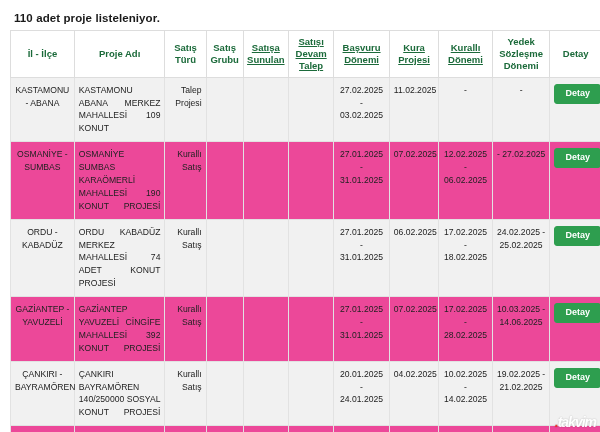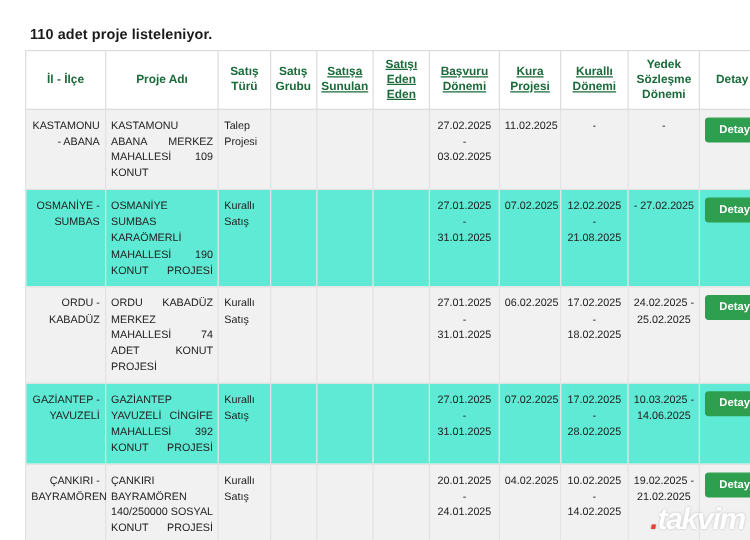--- a/index.html
+++ b/index.html
@@ -15,21 +15,21 @@
     color: #222222;
     overflow: hidden;
     position: relative;
   }
   .page {
     width: 600px;
     height: 432px;
     position: relative;
     overflow: hidden;
     box-sizing: border-box;
-    padding: 16px;
+    padding: 6px;
   }
   .notice {
     font-size: 11.5px;
     font-weight: bold;
     color: #1a1a1a;
     padding: 6px 0 6px 8px;
     letter-spacing: 0.1px;
   }
   table.listing {
     border-collapse: collapse;
@@ -53,25 +53,25 @@
   }
   table.listing td {
     border: 1px solid #e2e2e2;
     font-size: 8.6px;
     color: #222222;
     padding: 6px 4px;
     vertical-align: top;
     line-height: 1.5;
   }
   tr.row-odd td { background: #f1f1f1; }
-  tr.row-even td { background: #5eead4; }
-
-  td.c-il { text-align: right; font-size: 9px; }
+  tr.row-even td { background: #ec4899; }
+
+  td.c-il { text-align: center; font-size: 9px; }
   td.c-proje { text-align: justify; text-align-last: justify; font-size: 8.6px; }
-  td.c-satis { text-align: left; }
+  td.c-satis { text-align: right; }
   td.c-grup, td.c-sunulan, td.c-devam { }
   td.c-dates { text-align: center; }
   td.c-detay { text-align: center; vertical-align: middle; }
 
   .detay-btn {
     display: inline-block;
     background: #2e9e4f;
     color: #ffffff;
     font-size: 9px;
     font-weight: bold;
@@ -93,21 +93,21 @@
   col.w-basvuru { width: 54px; }
   col.w-kura    { width: 48px; }
   col.w-sozlesme{ width: 52px; }
   col.w-yedek   { width: 56px; }
   col.w-detay   { width: 50px; }
 
   .watermark {
     position: absolute;
     right: 4px;
     bottom: 2px;
-    font-size: 24px;
+    font-size: 14px;
     font-weight: bold;
     font-style: italic;
     color: #ffffff;
     letter-spacing: -1px;
     text-shadow: 0 0 2px rgba(0,0,0,0.25);
     opacity: 0.95;
     pointer-events: none;
   }
   .watermark .dot {
     color: #e8352e;
@@ -134,21 +134,21 @@
         <col class="w-yedek">
         <col class="w-detay">
     </colgroup>
     <thead>
       <tr>
         <th><span>İl - İlçe</span></th>
         <th><span>Proje Adı</span></th>
         <th><span>Satış Türü</span></th>
         <th><span>Satış Grubu</span></th>
         <th><span class="u">Satışa Sunulan</span></th>
-        <th><span class="u">Satışı Eden Eden</span></th>
+        <th><span class="u">Satışı Devam Talep</span></th>
         <th><span class="u">Başvuru Dönemi</span></th>
         <th><span class="u">Kura Projesi</span></th>
         <th><span class="u">Kurallı Dönemi</span></th>
         <th><span>Yedek Sözleşme Dönemi</span></th>
         <th><span>Detay</span></th>
       </tr>
     </thead>
     <tbody>
 
       <tr class="row-odd">
@@ -169,21 +169,21 @@
 
       <tr class="row-even">
         <td class="c-il">OSMANİYE - SUMBAS</td>
         <td class="c-proje">OSMANİYE SUMBAS KARAÖMERLİ MAHALLESİ 190 KONUT PROJESİ</td>
         <td class="c-satis">Kurallı Satış</td>
         <td class="c-grup"></td>
         <td class="c-sunulan"></td>
         <td class="c-devam"></td>
         <td class="c-dates">27.01.2025 - 31.01.2025</td>
         <td class="c-dates">07.02.2025</td>
-        <td class="c-dates">12.02.2025 - 21.08.2025</td>
+        <td class="c-dates">12.02.2025 - 06.02.2025</td>
         <td class="c-dates">- 27.02.2025</td>
         <td class="c-detay">
           <span class="detay-btn">Detay</span>
         </td>
       </tr>
 
       <tr class="row-odd">
         <td class="c-il">ORDU - KABADÜZ</td>
         <td class="c-proje">ORDU KABADÜZ MERKEZ MAHALLESİ 74 ADET KONUT PROJESİ</td>
         <td class="c-satis">Kurallı Satış</td>

